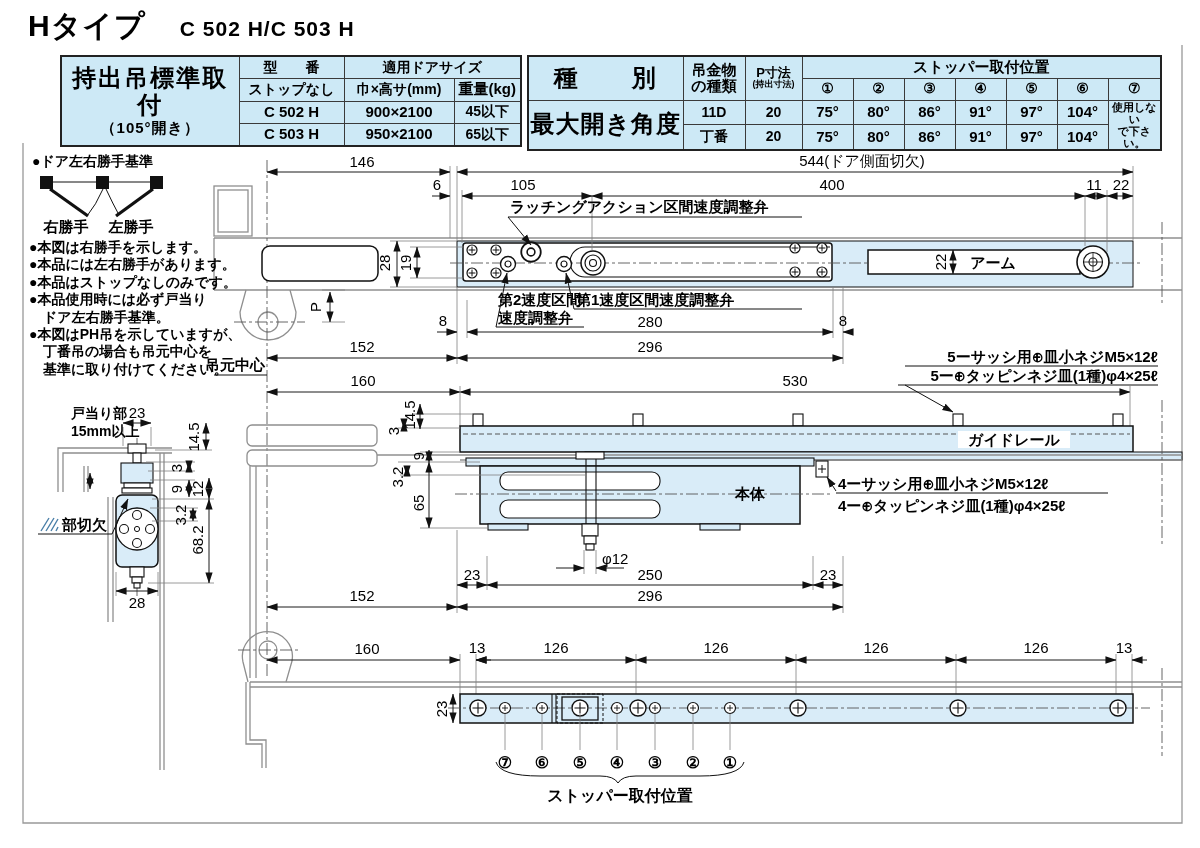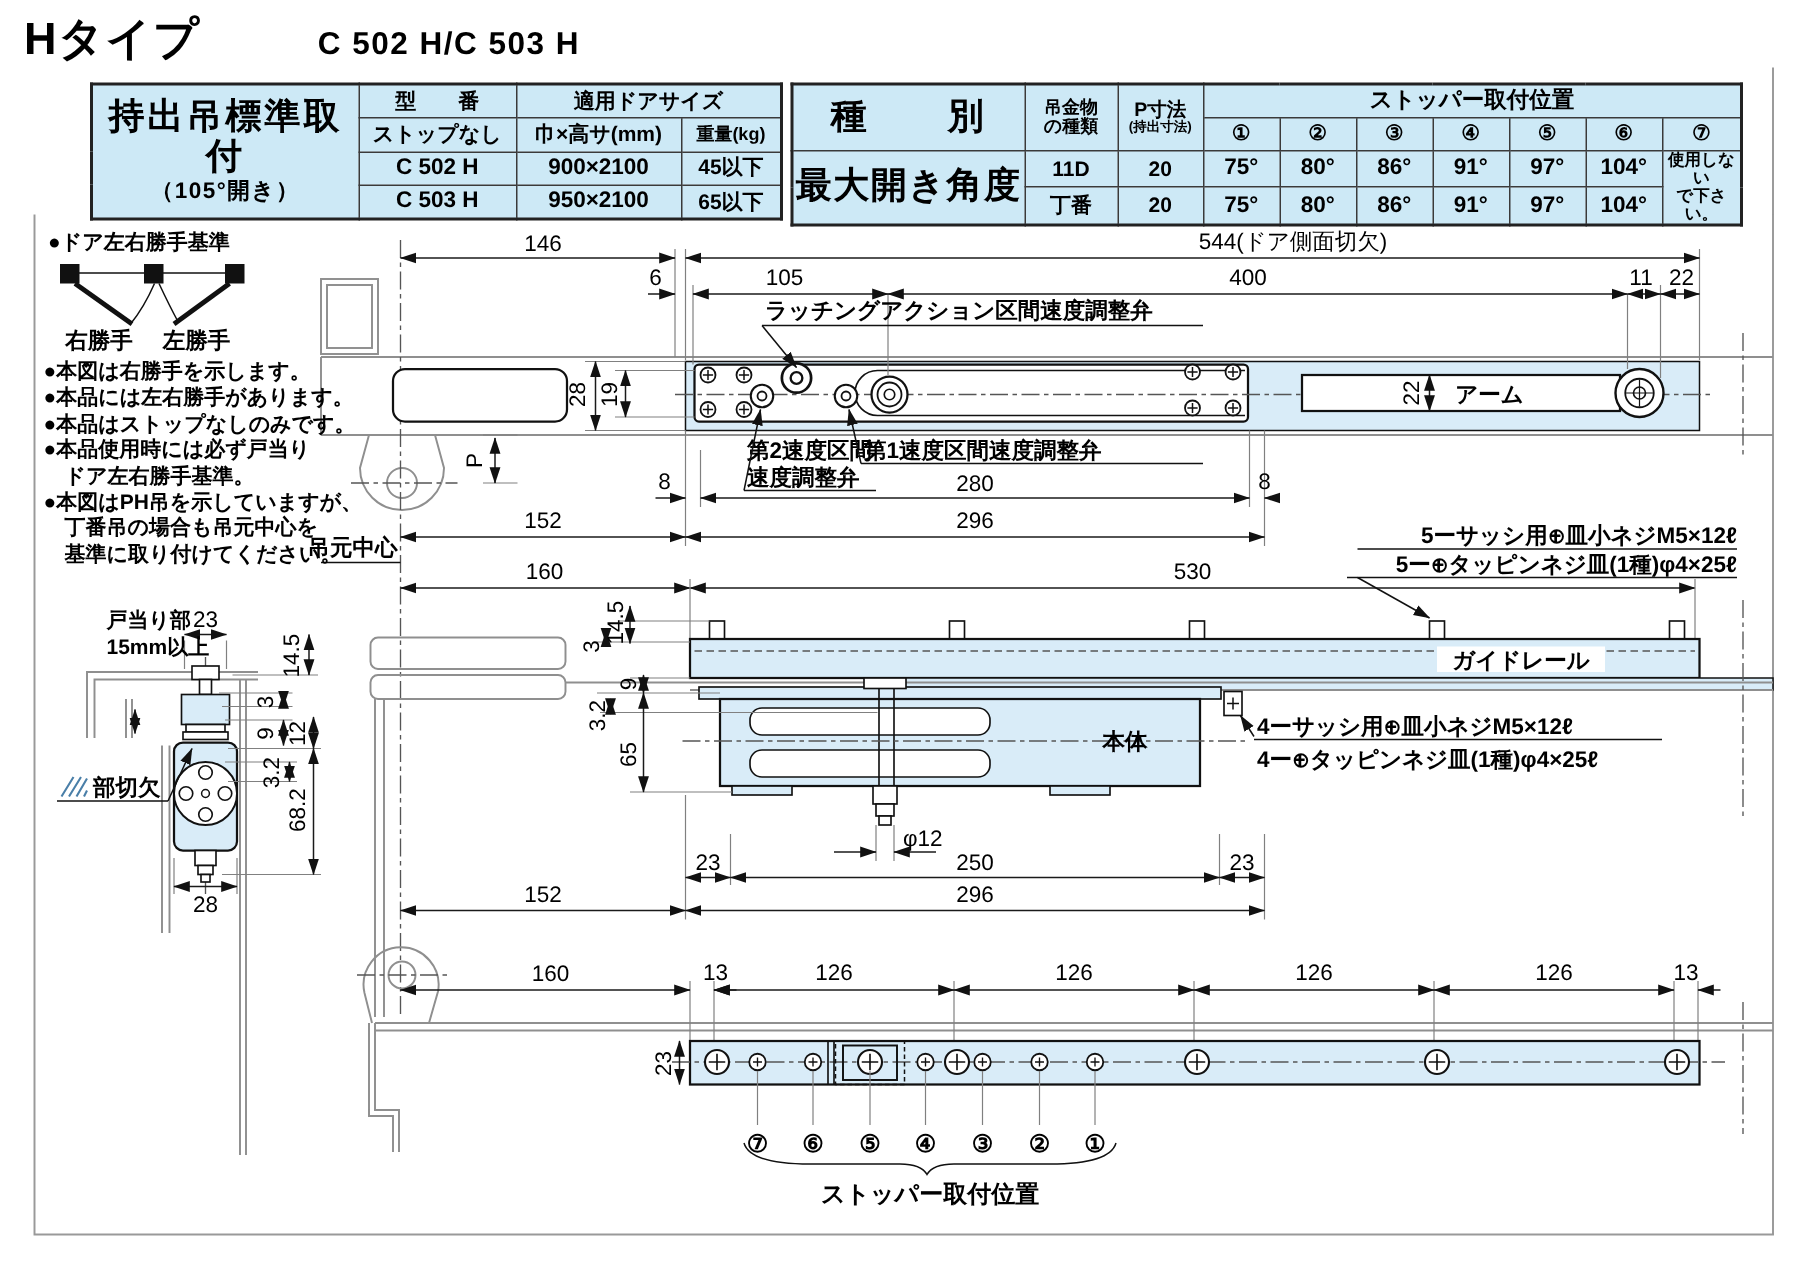--- a/index.html
+++ b/index.html
@@ -1,30 +1,30 @@
 <!DOCTYPE html>
 <html style="--tbg: #cde9f6; --blue2: #d9ecf8;"><head>
 <meta charset="utf-8">
 <style>
   :root{ --tbg:#cde9f6; --blue2:#d9ecf8; }
   html,body{margin:0;padding:0;background:#fff;}
   .page{position:relative;width:1200px;height:848px;background:#fff;overflow:hidden;
         font-family:"Liberation Sans",sans-serif;color:#000;}
   
-  .titlebar{position:absolute;left:16px;top:6px;display:flex;align-items:baseline;gap:34px;}
+  .titlebar{position:absolute;left:28px;top:6px;display:flex;align-items:baseline;gap:34px;}
   .title-main{font-size:30px;font-weight:bold;letter-spacing:1px;}
-  .title-sub{font-size:21px;font-weight:bold;letter-spacing:1px;margin-left:44px;}
+  .title-sub{font-size:21px;font-weight:bold;letter-spacing:1px;}
   
   table.spec{position:absolute;border-collapse:collapse;table-layout:fixed;
              border:2px solid #222;}
   table.spec td{border:1px solid #3a3a3a;background:var(--tbg);text-align:center;
                 vertical-align:middle;font-weight:bold;padding:0;line-height:1.1;}
   .cell-big{font-size:24px;letter-spacing:2px;}
   .cell-big .sub{font-size:15px;letter-spacing:1px;margin-top:2px;}
-  .fs15{font-size:15px;} .fs14{font-size:14px;margin-left:16px;} .fs13{font-size:12px;margin-left:44px;}
+  .fs15{font-size:15px;} .fs14{font-size:14px;margin-left:16px;} .fs13{font-size:15px;margin-left:44px;}
   .fs18{font-size:24px;letter-spacing:1px;}
   .ps{font-size:13px;} .ps .tiny{font-size:9px;display:block;}
   .note7{font-size:11px;}
   
   .note-title{position:absolute;left:32px;top:153px;font-size:14px;font-weight:bold;}
   .bullets{position:absolute;left:29px;top:239px;font-size:14px;font-weight:bold;line-height:17.4px;white-space:nowrap;}
   .bullets .cont{padding-left:14px;}
   .doorstop{position:absolute;left:36px;top:404px;font-size:14px;font-weight:bold;line-height:18px;margin-left:35px;}
   
   svg{position:absolute;left:0;top:0;}

